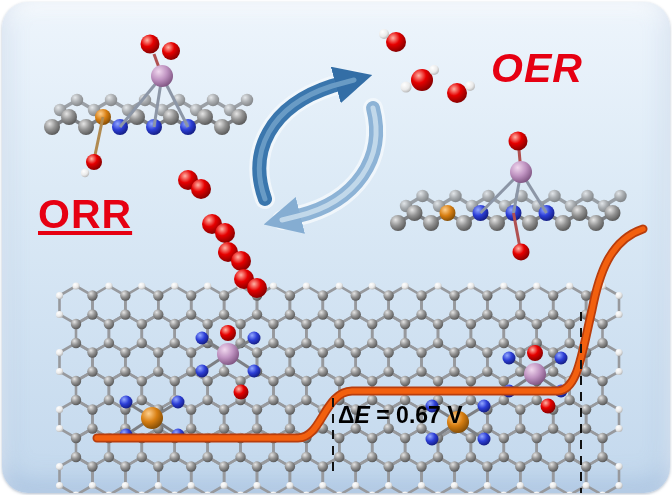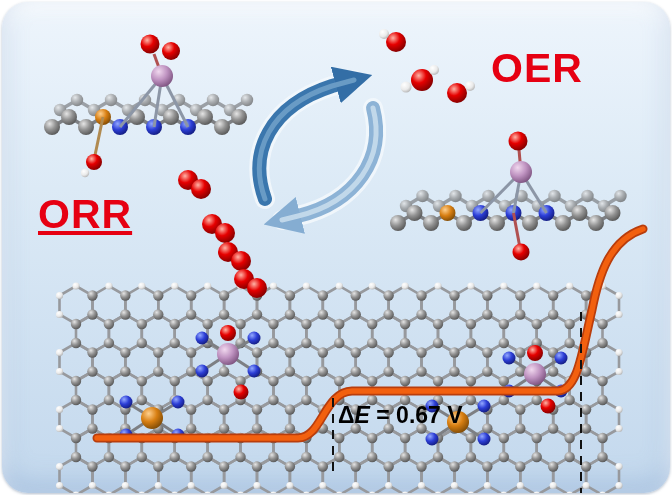--- a/index.html
+++ b/index.html
@@ -7,21 +7,21 @@
   .panel{
     position:absolute;inset:2px;border-radius:26px;overflow:hidden;
     background:linear-gradient(180deg,#eef5fc 0%,#dceaf6 38%,#c3d8ed 100%);
     box-shadow:inset 0 -10px 26px rgba(120,155,200,.35),
                inset 0 8px 18px rgba(255,255,255,.85),
                0 1px 3px rgba(70,95,130,.4);
   }
   svg.art{position:absolute;inset:0;width:672px;height:495px;}
   .label{position:absolute;font-weight:bold;font-size:41px;color:#e60012;letter-spacing:1px;line-height:1;}
   #orr-label{left:36px;top:192px;text-decoration:underline;}
-  #oer-label{left:489px;top:46px;}
+  #oer-label{left:489px;top:46px;font-style:italic;}
   .annot{position:absolute;left:336px;top:402px;font-size:23px;font-weight:bold;color:#000;line-height:1;z-index:5;text-align:right;}
   .annot i{font-style:italic;}
 </style>
 </head>
 <body>
 
 <div class="canvas">
   <div class="panel">
 
     <svg class="art" viewBox="0 0 672 495">

